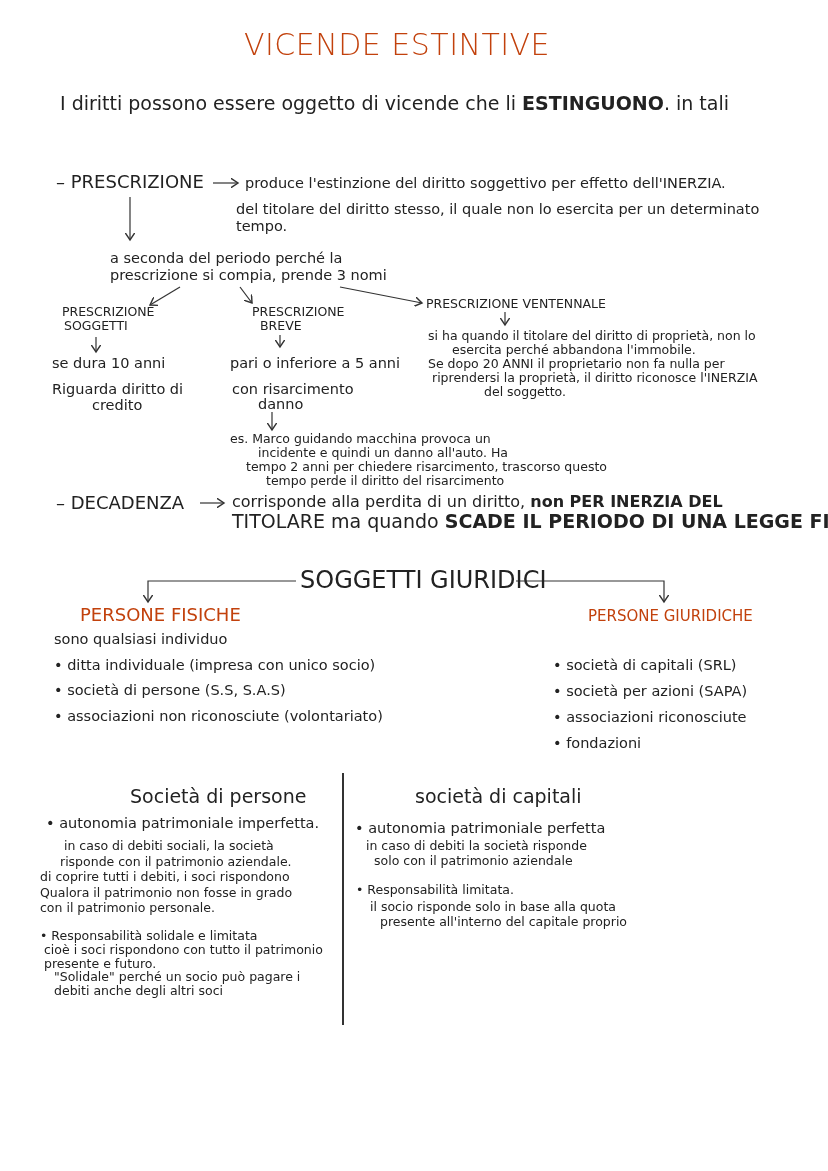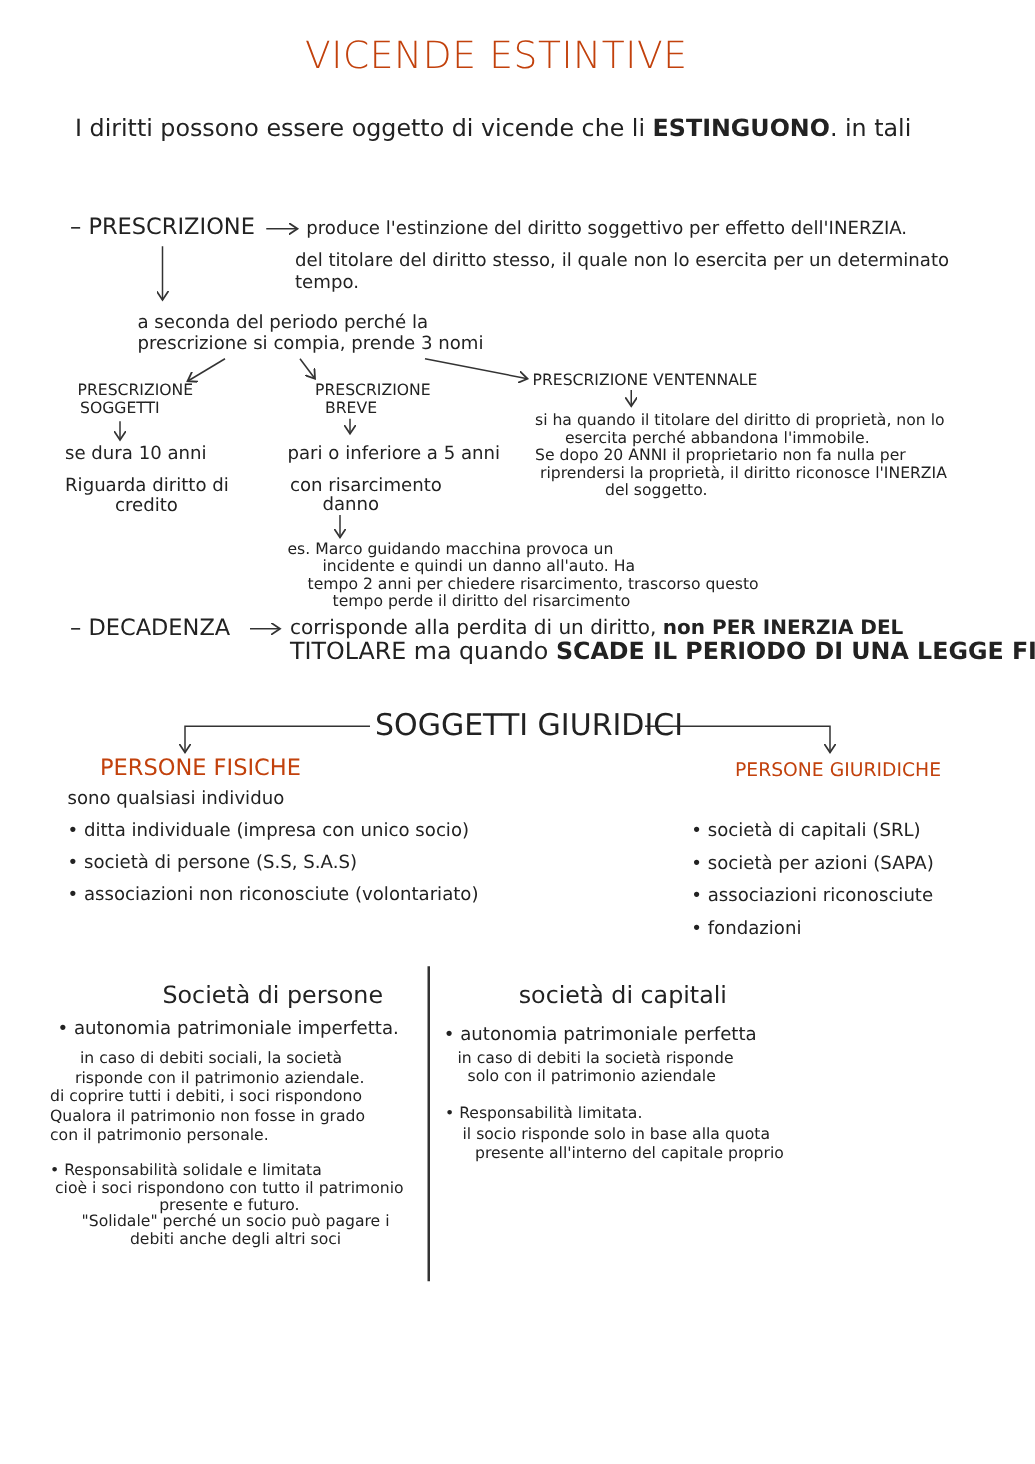--- a/index.html
+++ b/index.html
@@ -129,21 +129,21 @@
 <div class="abs" style="left:130px; top:785px; font-size:19px;">Società di persone</div>
 <div class="abs body" style="left:46px; top:815px;">• autonomia patrimoniale imperfetta.</div>
 <div class="abs small" style="left:40px; top:838px; line-height:15.5px;">
   <div style="margin-left:24px;">in caso di debiti sociali, la società</div>
   <div style="margin-left:20px;">risponde con il patrimonio aziendale.</div>
   <div>di coprire tutti i debiti, i soci rispondono</div>
   <div>Qualora il patrimonio non fosse in grado</div>
   <div>con il patrimonio personale.</div>
 </div>
 <div class="abs small" style="left:40px; top:929px;">• Responsabilità solidale e limitata</div>
-<div class="abs small" style="left:44px; top:943px; line-height:13.5px;text-align:center;">
+<div class="abs small" style="left:44px; top:943px; line-height:13.5px;">
   <div>cioè i soci rispondono con tutto il patrimonio</div>
   <div>presente e futuro.</div>
   <div style="margin-left:10px;">"Solidale" perché un socio può pagare i</div>
   <div style="margin-left:10px;">debiti anche degli altri soci</div>
 </div>
 
 <div class="abs" style="left:367px; top:785px; font-size:19px;margin-left:48px;">società di capitali</div>
 <div class="abs body" style="left:355px; top:820px;">• autonomia patrimoniale perfetta</div>
 <div class="abs small" style="left:366px; top:838px; line-height:15px;">
   <div>in caso di debiti la società risponde</div>

